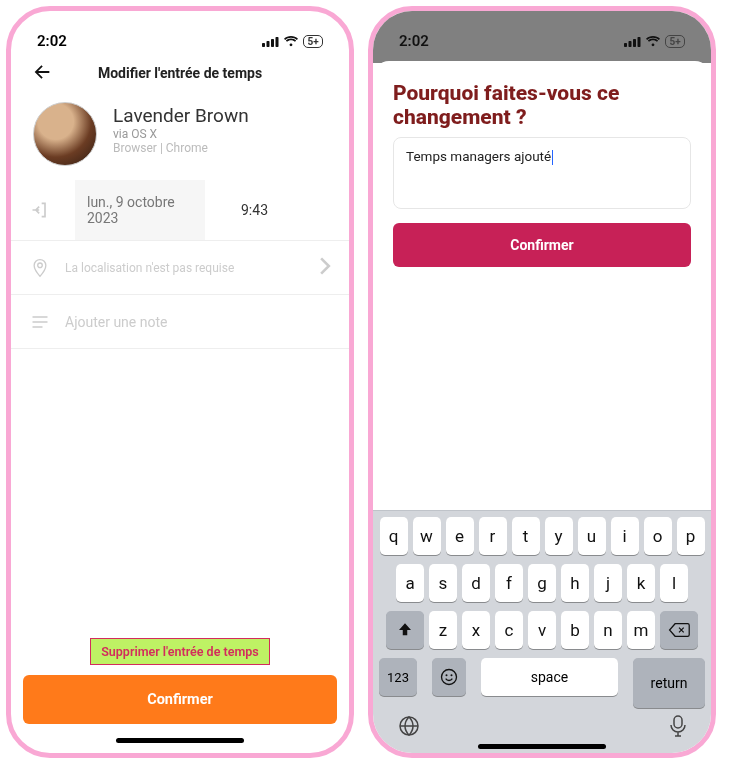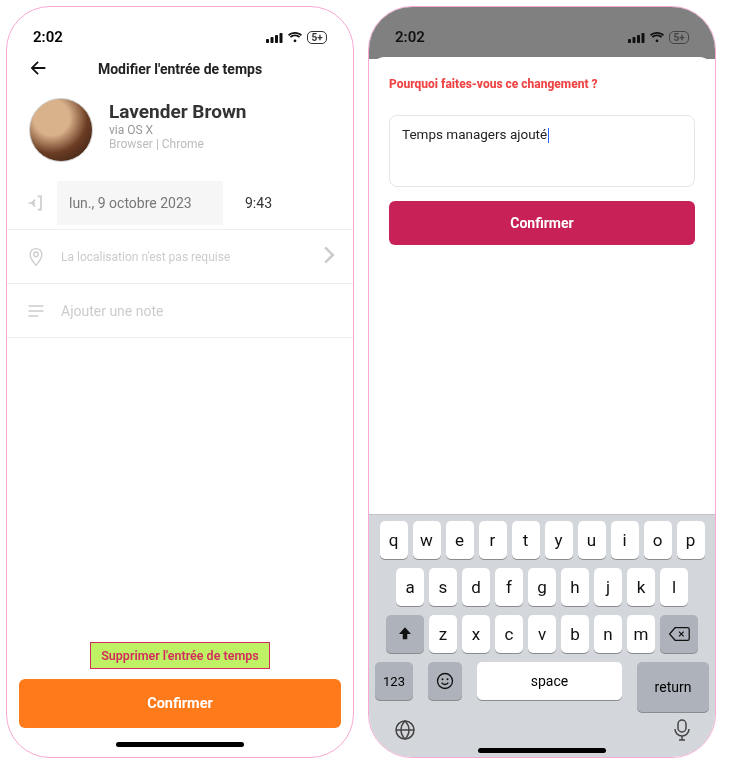--- a/index.html
+++ b/index.html
@@ -8,21 +8,21 @@
       background: #fff;
       width: 730px;
       height: 768px;
       display: flex;
       gap: 14px;
       padding: 6px;
     }
     .phone {
       width: 348px;
       height: 752px;
-      border: 1px solid #f9a8d4;
+      border: 5px solid #f9a8d4;
       border-radius: 44px;
       overflow: hidden;
       position: relative;
       background: #fff;
       display: flex;
       flex-direction: column;
     }
     
     .status-bar {
       height: 46px;
@@ -53,21 +53,21 @@
       display:flex; align-items:flex-start; gap:16px;
       padding: 6px 22px 14px;
     }
     .avatar {
       width:64px; height:64px; border-radius:50%;
       background: radial-gradient(circle at 35% 30%, #d9b28c 0 30%, #6b3c23 60%, #2c1a11 100%);
       flex-shrink:0;
       border:1px solid #ccc;
     }
     .profile-texts { padding-top:2px; }
-    .profile-name { font-size:19px; font-weight:700; color:#333; }
+    .profile-name { font-size:19px; font-weight:400; color:#333; }
     .profile-sub1{ font-size:12px; color:#999; }
     .profile-sub2{ font-size:12px; color:#bbb; }
     .field-row {
       display:flex; align-items:center;
       padding: 0 18px;
       gap: 14px;
       min-height:54px;
       border-bottom:1px solid #eee;
     }
     .field-icon { width:22px; display:flex; align-items:center; justify-content:center; color:#ccc; }
@@ -102,21 +102,21 @@
     .home-ind { width:128px; height:5px; background:#000; border-radius:3px; margin:6px auto 10px; }
     
     .modal-overlay { background:#808080; height:6px; }
     .modal-sheet {
       background:#fff;
       border-top-left-radius:16px;
       border-top-right-radius:16px;
       margin-top:-2px;
       padding: 20px 20px 6px;
     }
-    .modal-title { font-size:12px; font-weight:800; color:#ef4444; margin-bottom:24px; }
+    .modal-title { font-size:21px; font-weight:800; color:#7f1d1d; margin-bottom:8px; }
     .modal-desc { font-size:12.5px; color:#444; line-height:1.35; margin-bottom:14px; }
     .reason-box {
       border:1px solid #e6e6e6;
       border-radius:8px;
       padding: 10px 12px;
       min-height:72px;
       font-size:13.5px;
       color:#222;
       margin-bottom:14px;
       position:relative;
@@ -196,21 +196,21 @@
 
   <div class="profile-row">
     <div class="avatar"></div>
     <div class="profile-texts">
       <div class="profile-name">Lavender Brown</div>
       <div class="profile-sub1">via OS X</div>
       <div class="profile-sub2">Browser | Chrome</div>
     </div>
   </div>
 
-  <div class="field-row" style="padding:0 0 0 18px; gap:10px;">
+  <div class="field-row" style="padding:0 0 0 18px; gap:24px;">
     <div class="field-icon">
       <svg width="20" height="20" viewBox="0 0 24 24">
           <path d="M14 4h4v16h-4" stroke="#ccc" stroke-width="2" fill="none"></path>
           <path d="M11 8l-4 4 4 4M3 12h8" stroke="#ccc" stroke-width="2" fill="none"></path>
         </svg>
     </div>
     <div class="date-box">lun., 9 octobre 2023</div>
     <div class="time-box">9:43</div>
   </div>
 

